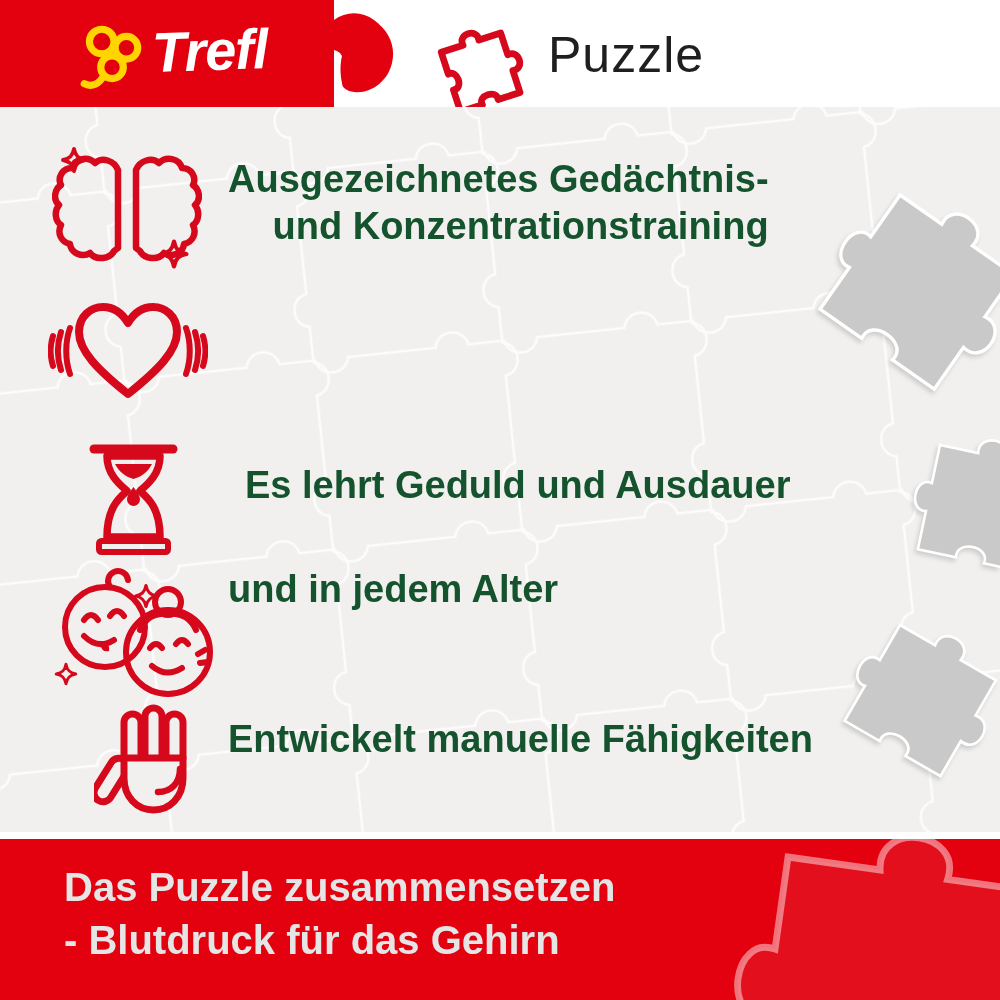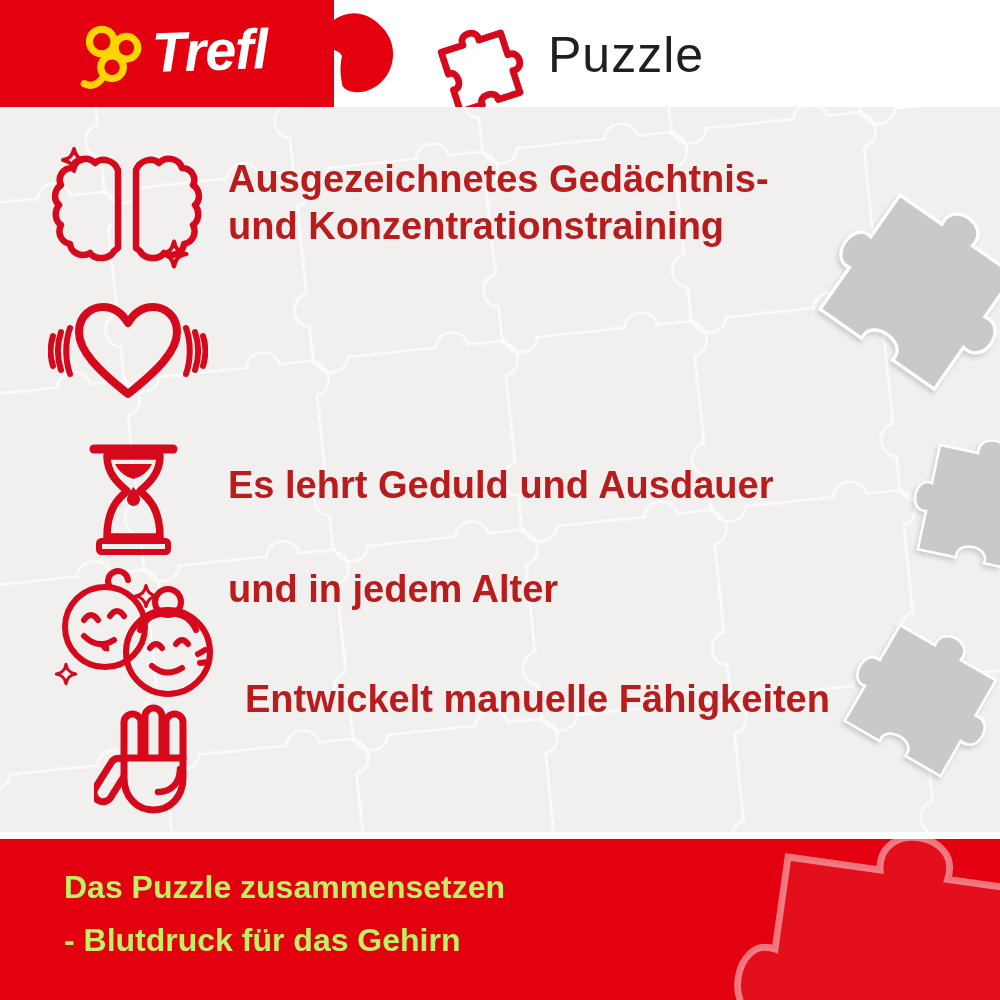--- a/index.html
+++ b/index.html
@@ -21,30 +21,30 @@
   .product-type{
     position:absolute;left:548px;top:26px;color:#1f1f1f;
     font-size:50px;font-weight:normal;letter-spacing:1px;
   }
   
   .content{position:absolute;top:107px;left:0;width:1000px;height:725px;background:#f1f0ee;}
   .pattern-svg{position:absolute;top:0;left:0;}
   .pieces-svg{position:absolute;top:0;left:0;filter:drop-shadow(-2px 3px 2px rgba(0,0,0,0.14));}
   .benefit-icon{position:absolute;}
   .benefit-text{
-    position:absolute;left:228px;color:#b91c1c;
-    font-size:38px;line-height:47px;font-weight:bold;letter-spacing:0px;white-space:nowrap;
+    position:absolute;left:228px;color:#14532d;
+    font-size:38px;line-height:47px;font-weight:bold;letter-spacing:0px;white-space:nowrap;text-align:right;
   }
   .benefit-line{display:block;}
   
   .footer-gap{position:absolute;top:832px;left:0;width:1000px;height:7px;background:#ffffff;}
   .footer{position:absolute;top:839px;left:0;width:1000px;height:161px;background:#e3000f;overflow:hidden;}
   .footer-text{
-    position:absolute;left:64px;top:22px;color:#bef264;
-    font-size:32px;line-height:53px;font-weight:bold;white-space:nowrap;
+    position:absolute;left:64px;top:22px;color:#e5e5e5;
+    font-size:40px;line-height:53px;font-weight:bold;white-space:nowrap;
   }
   .footer-piece{position:absolute;top:0;left:0;}
 </style>
 </head>
 <body>
 
 <div class="page">
 
   <div class="header">
     <svg class="banner-svg" width="420" height="108" viewBox="0 0 420 108">
@@ -119,21 +119,21 @@
     </g>
   </svg>
 
   <svg class="benefit-icon" style="left:86px;top:440px;" width="95" height="125" viewBox="0 0 95 125">
     <path d="M8,9 H87" fill="none" stroke="#d6081c" stroke-width="9" stroke-linecap="round"></path>
     <path d="M21,16 H74 C74,34 62,44 54,51 C62,58 74,68 74,97 H21 C21,68 33,58 41,51 C33,44 21,34 21,16 Z" fill="none" stroke="#d6081c" stroke-width="7.5" stroke-linejoin="round"></path>
     <path d="M29,24 H66 C62,32 55,37 47.5,39 C40,37 33,32 29,24 Z" fill="#d6081c"></path>
     <path d="M47.5,47 C51,52 54,56 54,59.5 A6.5,6.5 0 1 1 41,59.5 C41,56 44,52 47.5,47 Z" fill="#d6081c"></path>
     <rect x="13" y="101" width="69" height="11" rx="2.5" fill="none" stroke="#d6081c" stroke-width="6"></rect>
   </svg>
-  <div class="benefit-text" style="top:462px;">
+  <div class="benefit-text" style="top:462px;margin-left:17px;">
     <span class="benefit-line">Es lehrt Geduld und Ausdauer</span>
     <span class="benefit-line"></span>
   </div>
 
   <svg class="benefit-icon" style="left:48px;top:552px;" width="175" height="150" viewBox="0 0 175 150">
     <g fill="none" stroke="#d6081c" stroke-width="6" stroke-linecap="round" stroke-linejoin="round">
       <circle cx="57" cy="75" r="40"></circle>
       <path d="M62,35 A10,10 0 1 1 80,28"></path>
       <path d="M36,68 Q43,58 50,68"></path>
       <path d="M62,64 Q69,54 76,64"></path>
@@ -159,21 +159,21 @@
   <svg class="benefit-icon" style="left:94px;top:696px;" width="115" height="130" viewBox="0 0 115 130">
     <g fill="#f1f0ee" stroke="#d6081c" stroke-width="7" stroke-linecap="round" stroke-linejoin="round">
       <rect x="30" y="18" width="17" height="52" rx="8.5"></rect>
       <rect x="51" y="12" width="17" height="58" rx="8.5"></rect>
       <rect x="72" y="18" width="17" height="52" rx="8.5"></rect>
       <rect x="8" y="60" width="18" height="48" rx="9" transform="rotate(32 17 84)"></rect>
       <path d="M30,62 H89 V82 C89,101 76,114 59.5,114 C43,114 30,101 30,82 Z"></path>
     </g>
     <path d="M64,96 C77,96 86,87 86,73" fill="none" stroke="#d6081c" stroke-width="6.5" stroke-linecap="round"></path>
   </svg>
-  <div class="benefit-text" style="top:676px;margin-left:17px;">
+  <div class="benefit-text" style="top:716px;">
     <span class="benefit-line">Entwickelt manuelle Fähigkeiten</span>
     <span class="benefit-line"></span>
   </div>
 
   <div class="footer-gap"></div>
   <div class="footer">
     <svg class="footer-piece" width="1000" height="161" viewBox="0 0 1000 161">
       <path transform="translate(788,18) rotate(8) scale(3.1)" d="M0,0 h30 c-3,-16 25,-16 22,0 h30 v30 c16,-3 16,25 0,22 v30 h-30 c3,-14 -25,-14 -22,0 h-30 v-30 c-14,3 -14,-25 0,-22 z" fill="#ffffff" fill-opacity="0.06" stroke="#ffffff" stroke-opacity="0.45" stroke-width="2.2"></path>
     </svg>
     <div class="footer-text">

